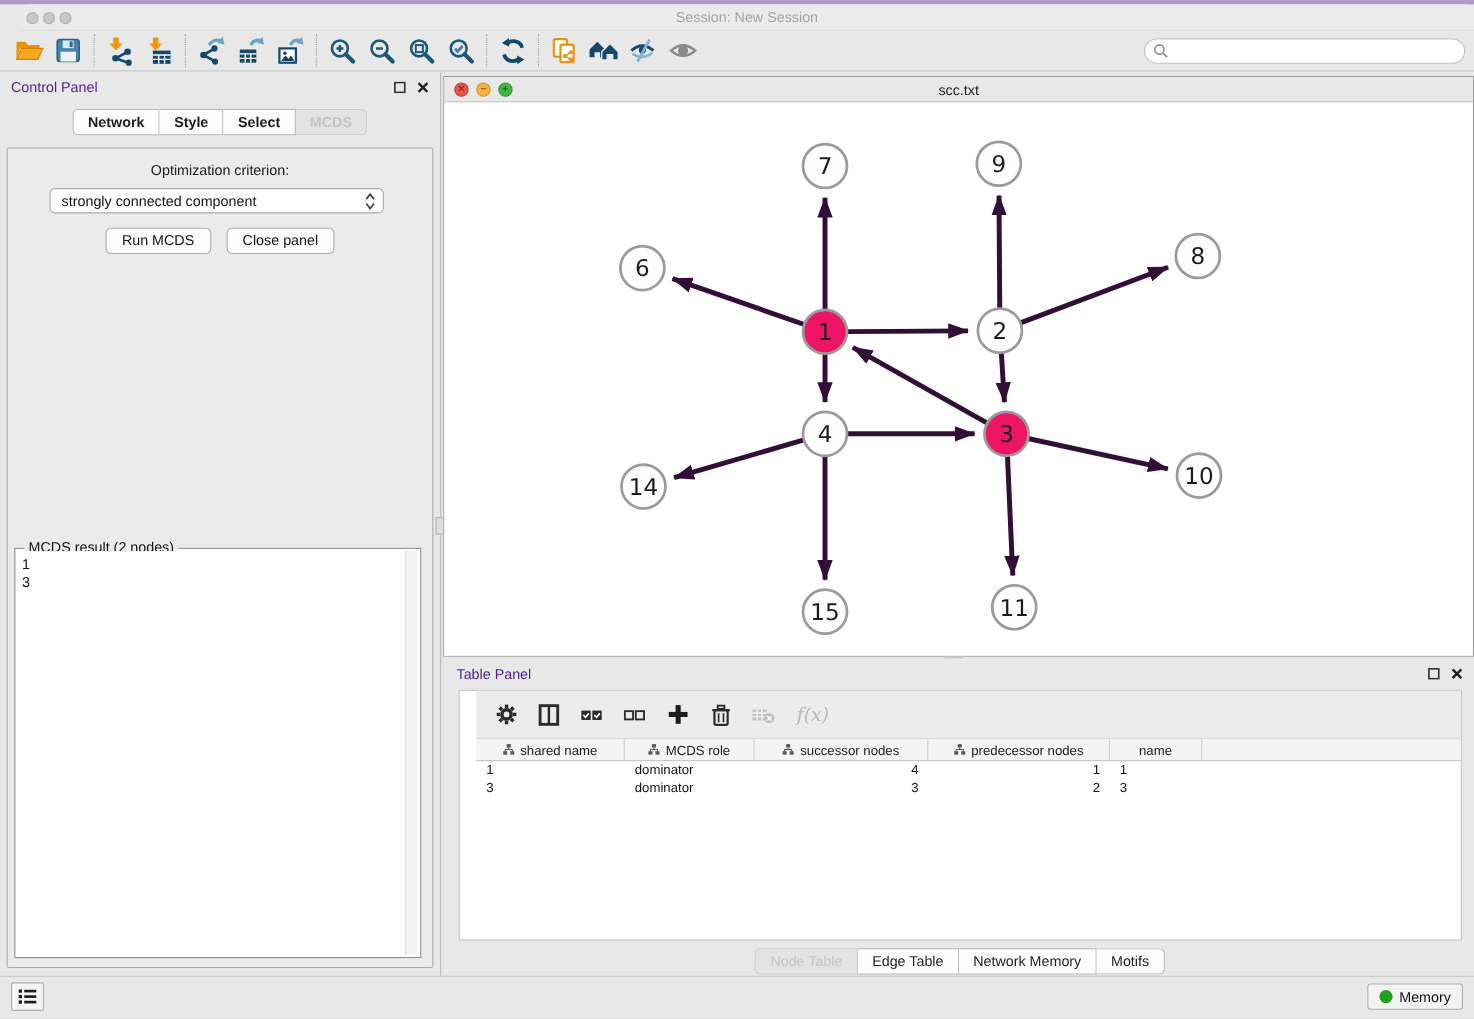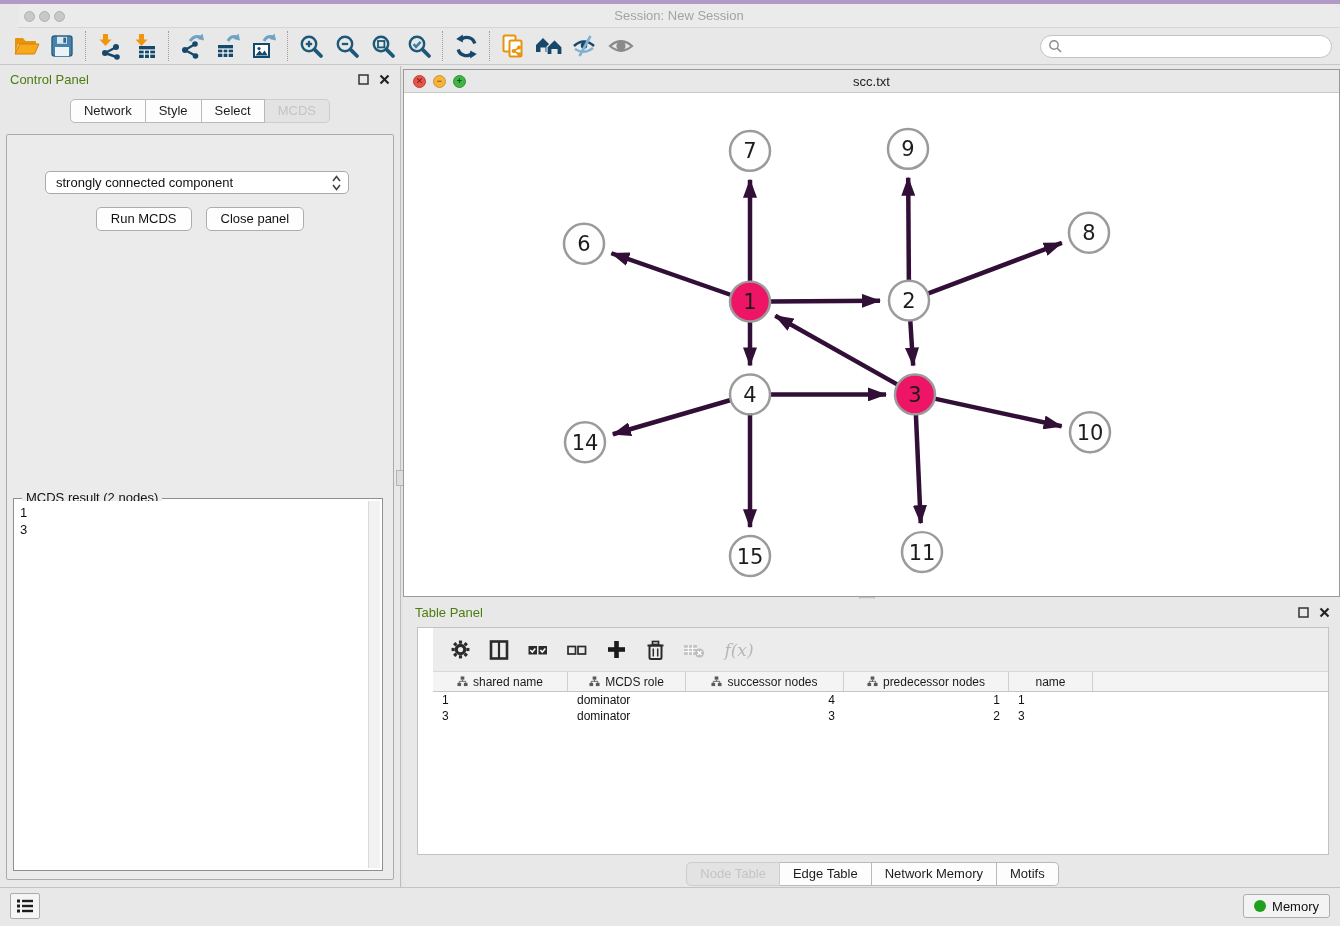--- a/index.html
+++ b/index.html
@@ -18,23 +18,23 @@
   .tsep { align-self:stretch; margin:3px 5px; border-left:1px dotted #9D9D9D; }
   .search-wrap { margin-left:auto; position:relative; }
   .search-input { width:292px; height:23px; border:1px solid #C2C2C2; border-radius:12px; background:#FFF; padding:0 8px 0 26px; font-size:13px; color:#333; outline:none; }
   .search-mag { position:absolute; left:8px; top:4px; }
 
   
   .main { position:absolute; top:62px; left:0; right:0; bottom:36px; }
 
   
   .control-panel { position:absolute; left:0; top:0; width:400px; bottom:0; background:#E8E8E8; }
-  .panel-header { height:26px; display:flex; align-items:center; padding:0 10px; font-size:13px; color:#4d7c0f; }
+  .panel-header { height:26px; display:flex; align-items:center; padding:0 10px; font-size:13px; color:#4c1d95; }
   .panel-header .ph-icons { margin-left:auto; display:flex; gap:10px; align-items:center; }
-  .cp-tabs { position:absolute; top:33px; left:0; right:0; display:flex; justify-content:center; }
+  .cp-tabs { position:absolute; top:33px; left:0; right:0; display:flex; justify-content:center;font-weight:bold; }
   .tabbtn { font-size:13px; padding:3px 13px 4px; background:#FDFDFD; border:1px solid #B9B9B9; border-left:none; color:#1D1D1D; cursor:default; }
   .tabbtn:first-child { border-left:1px solid #B9B9B9; border-radius:5px 0 0 5px; }
   .tabbtn:last-child { border-radius:0 5px 5px 0; }
   .tabbtn.active { background:#E3E3E3; color:#C4C4C4; border-color:#CDCDCD; }
   .cp-body { position:absolute; top:68px; left:6px; right:6px; bottom:10px; border:1px solid #ABABAB; background:#ECEBEB; border-radius:2px; }
   .opt-label { text-align:center; font-size:13px; color:#1B1B1B; margin-top:12px; }
   .combo { position:absolute; left:38px; right:44px; top:36px; height:23px; background:#FFF; border:1px solid #ABABAB; border-radius:5px; display:flex; align-items:center; padding:0 22px 0 10px; font-size:13px; color:#111; }
   .combo .stepper { position:absolute; right:7px; top:3px; }
   .btn-row { position:absolute; top:72px; left:0; right:0; display:flex; justify-content:center; gap:14px; }
   .pushbtn { font-size:13px; color:#111; background:#FEFEFE; border:1px solid #ADADAD; border-radius:5px; padding:3px 14px 4px; }
@@ -253,20 +253,21 @@
           </svg>
         </span>
       </div>
       <div class="cp-tabs">
         <div class="tabbtn">Network</div>
         <div class="tabbtn">Style</div>
         <div class="tabbtn">Select</div>
         <div class="tabbtn active">MCDS</div>
       </div>
       <div class="cp-body">
+        <div class="opt-label">Optimization criterion:</div>
         <div class="combo">
           <span>strongly connected component</span>
           <svg class="stepper" width="9" height="16" viewBox="0 0 9 16">
             <path d="M1 6 L4.5 1.5 L8 6" fill="none" stroke="#444" stroke-width="1.6"></path>
             <path d="M1 10 L4.5 14.5 L8 10" fill="none" stroke="#444" stroke-width="1.6"></path>
           </svg>
         </div>
         <div class="btn-row">
           <button class="pushbtn">Run MCDS</button>
           <button class="pushbtn">Close panel</button>

